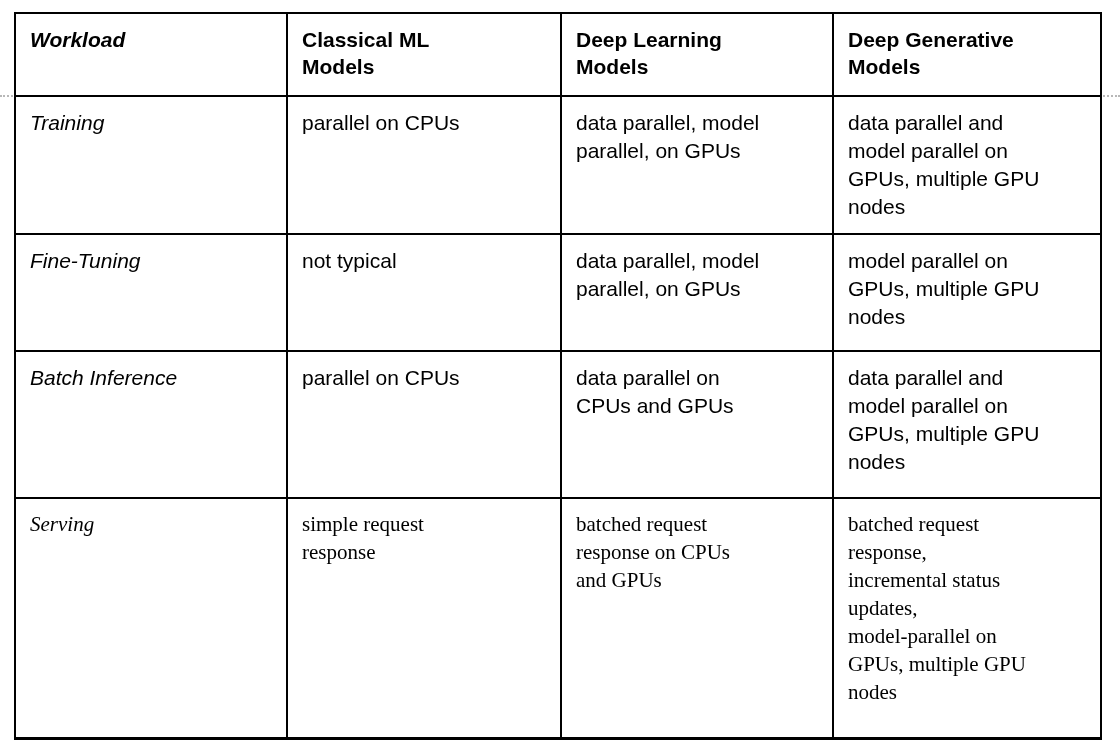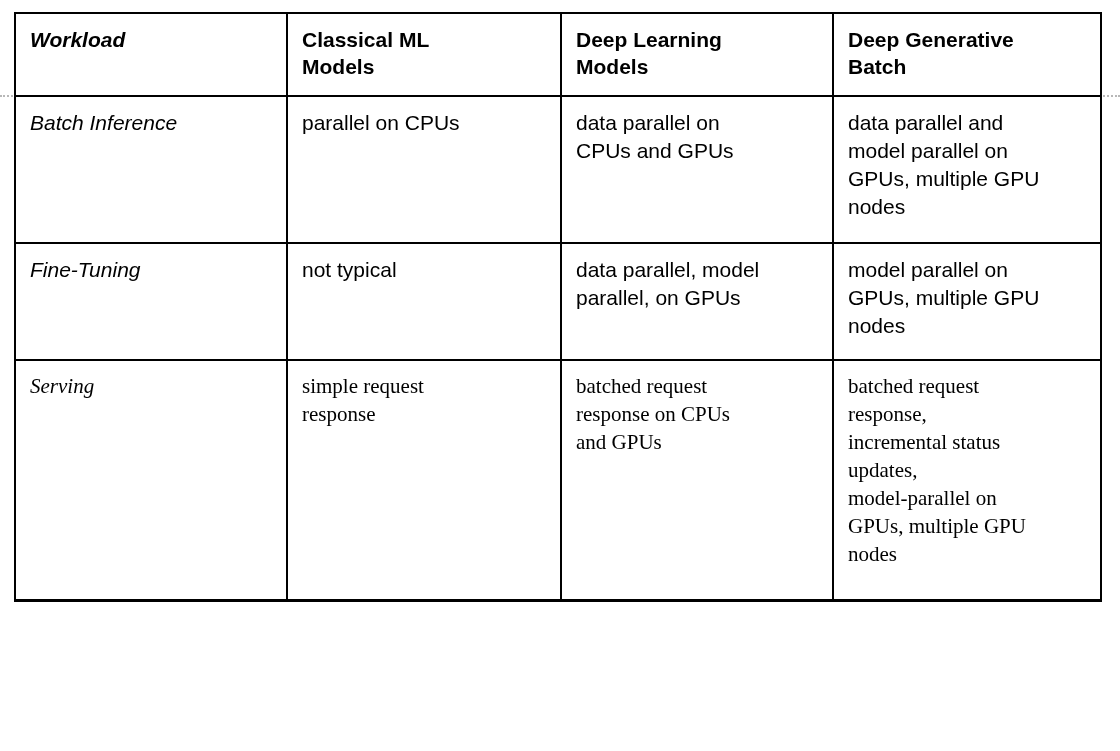--- a/index.html
+++ b/index.html
@@ -112,56 +112,74 @@
         <th>
           <span class="cell-text">Classical ML
 Models</span>
         </th>
         <th>
           <span class="cell-text">Deep Learning
 Models</span>
         </th>
         <th>
           <span class="cell-text">Deep Generative
-Batch</span>
+Models</span>
         </th>
       </tr>
     </thead>
     <tbody>
+      <tr class="body-row row-0">
+        <td class="workload-cell">
+          <span class="cell-text">Training</span>
+        </td>
+        <td>
+          <span class="cell-text">parallel on CPUs</span>
+        </td>
+        <td>
+          <span class="cell-text">data parallel, model
+parallel, on GPUs</span>
+        </td>
+        <td>
+          <span class="cell-text">data parallel and
+model parallel on
+GPUs, multiple GPU
+nodes</span>
+        </td>
+      </tr>
+      <tr class="body-row row-1">
+        <td class="workload-cell">
+          <span class="cell-text">Fine-Tuning</span>
+        </td>
+        <td>
+          <span class="cell-text">not typical</span>
+        </td>
+        <td>
+          <span class="cell-text">data parallel, model
+parallel, on GPUs</span>
+        </td>
+        <td>
+          <span class="cell-text">model parallel on
+GPUs, multiple GPU
+nodes</span>
+        </td>
+      </tr>
       <tr class="body-row row-2">
         <td class="workload-cell">
           <span class="cell-text">Batch Inference</span>
         </td>
         <td>
           <span class="cell-text">parallel on CPUs</span>
         </td>
         <td>
           <span class="cell-text">data parallel on
 CPUs and GPUs</span>
         </td>
         <td>
           <span class="cell-text">data parallel and
 model parallel on
-GPUs, multiple GPU
-nodes</span>
-        </td>
-      </tr>
-      <tr class="body-row row-1">
-        <td class="workload-cell">
-          <span class="cell-text">Fine-Tuning</span>
-        </td>
-        <td>
-          <span class="cell-text">not typical</span>
-        </td>
-        <td>
-          <span class="cell-text">data parallel, model
-parallel, on GPUs</span>
-        </td>
-        <td>
-          <span class="cell-text">model parallel on
 GPUs, multiple GPU
 nodes</span>
         </td>
       </tr>
       <tr class="body-row row-3">
         <td class="workload-cell">
           <span class="cell-text">Serving</span>
         </td>
         <td>
           <span class="cell-text">simple request

